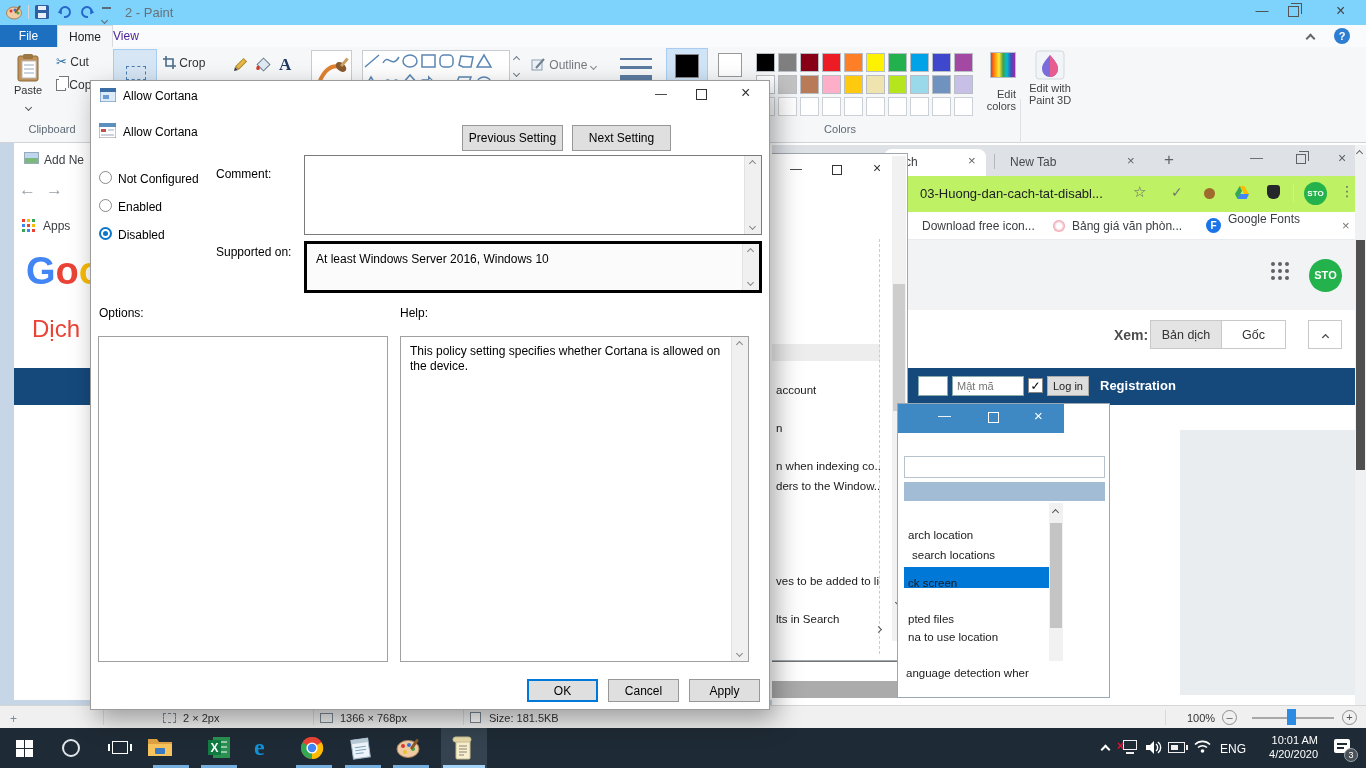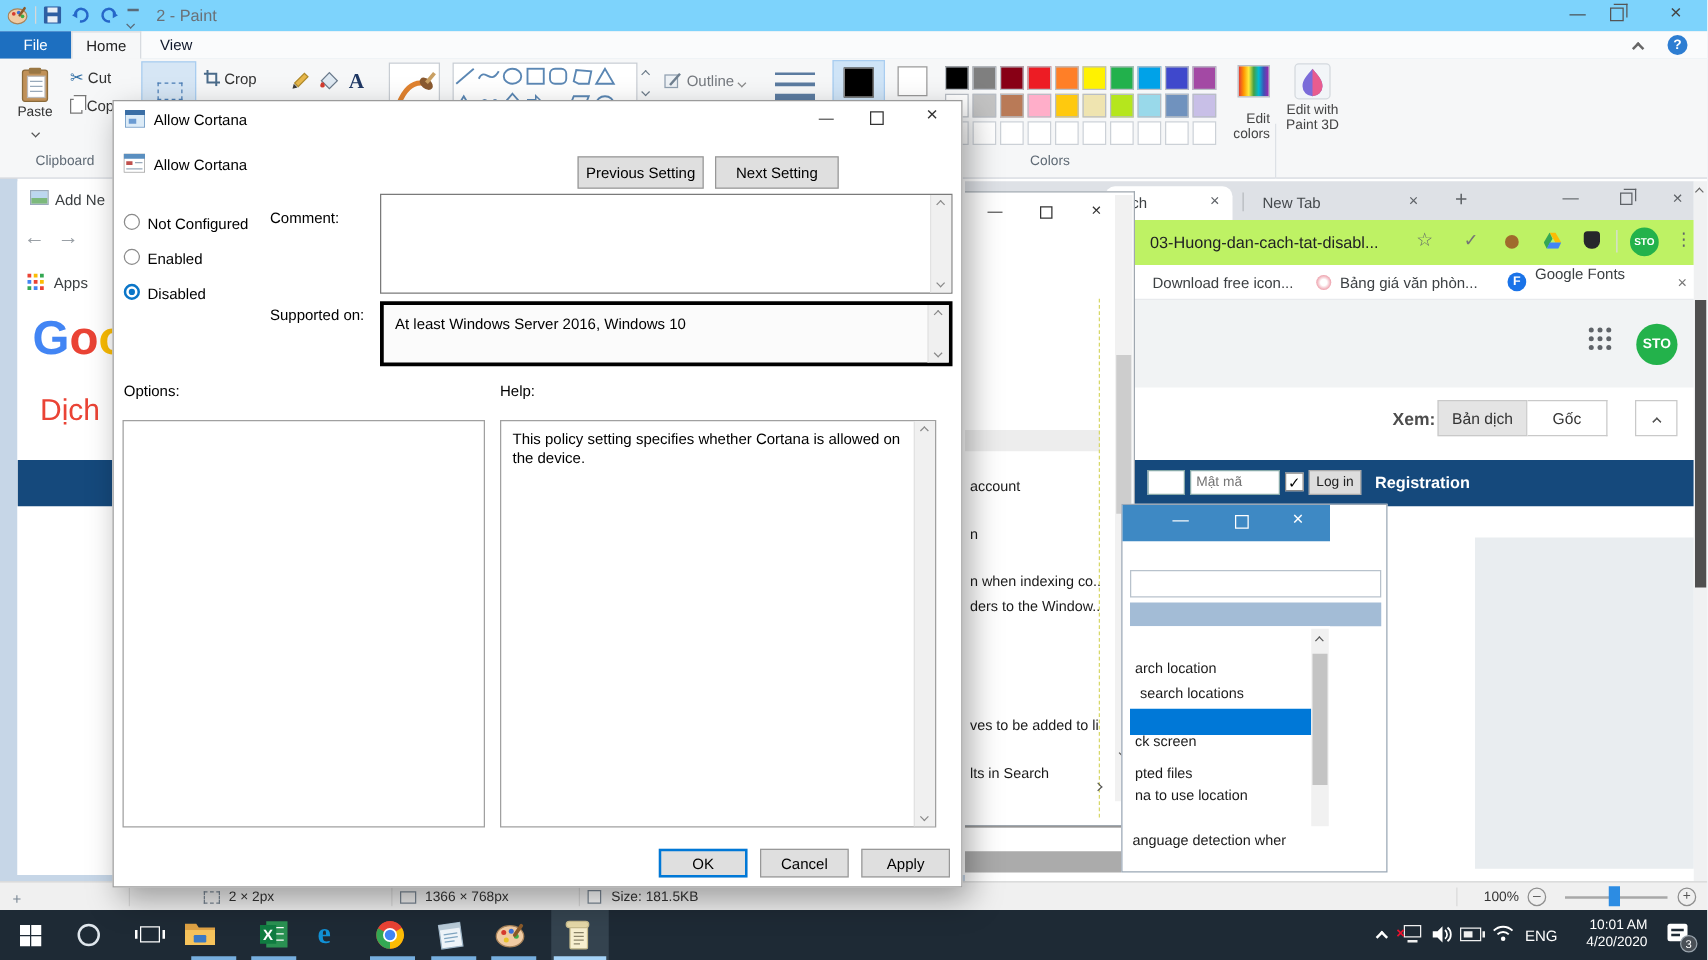--- a/index.html
+++ b/index.html
@@ -68,21 +68,21 @@
     <span class="abs" style="left:1242px;top:0;width:40px;height:25px;text-align:center;color:#444;font-size:13px;line-height:22px">—</span>
     <span class="abs" style="left:1288px;top:6px;width:11px;height:11px;border:1px solid #555">
         <span style="position:absolute;left:2px;top:-4px;width:11px;height:11px;border:1px solid #555;border-bottom:none;border-left:none"></span>
       </span>
     <span class="abs" style="left:1336px;top:2px;color:#444;font-size:16px">×</span>
   </div>
 
   <div class="abs" style="left:0;top:25px;width:1366px;height:22px;background:#fafbfc">
     <span class="abs" style="left:0;top:0;width:57px;height:22px;background:#1d6fc0;color:#fff;font-size:12px;text-align:center;line-height:22px">File</span>
     <span class="abs" style="left:57px;top:0;width:56px;height:22px;background:#f6f7f8;border:1px solid #d7dbe0;border-bottom:none;color:#222;font-size:12px;text-align:center;line-height:22px">Home</span>
-    <span class="abs" style="left:113px;top:0;width:56px;height:22px;color:#0f172a;font-size:12px;text-align:center;line-height:22px">View</span>
+    <span class="abs" style="left:113px;top:0;width:56px;height:22px;color:#4c1d95;font-size:12px;text-align:left;line-height:22px">View</span>
     <span class="abs chev up" style="left:1307px;top:10px;border-color:#666"></span>
     <span class="abs" style="left:1334px;top:3px;width:16px;height:16px;border-radius:50%;background:#2d7dd2;color:#fff;font-size:11px;font-weight:bold;text-align:center;line-height:16px">?</span>
   </div>
 
   <div class="abs" style="left:0;top:47px;width:1366px;height:96px;background:#f6f7f8;border-bottom:1px solid #cfd4da">
 
     <div class="abs" style="left:8px;top:5px;width:40px;height:66px;text-align:center">
       <svg width="24" height="28" viewBox="0 0 24 28" style="margin:2px auto 0">
           <rect x="2" y="2" width="20" height="25" rx="2" fill="#c09158" stroke="#8a6a3a"></rect>
           <rect x="7" y="0" width="10" height="5" rx="1.5" fill="#9a7743"></rect>
@@ -365,21 +365,21 @@
       <span style="position:absolute;left:40px;top:4px;color:#fff;font-size:13px">—</span>
       <span style="position:absolute;left:90px;top:8px;width:11px;height:11px;border:1.5px solid #fff"></span>
       <span style="position:absolute;left:136px;top:3px;color:#fff;font-size:15px">×</span>
     </div>
     <span style="position:absolute;left:6px;top:52px;width:201px;height:22px;background:#fff;border:1px solid #b8c2cc"></span>
     <span style="position:absolute;left:6px;top:78px;width:201px;height:19px;background:#a3bcd6"></span>
     <div style="position:absolute;left:6px;top:97px;width:160px;height:163px;background:#fff">
       <span class="gpeditrow" style="left:4px;top:28px">arch location</span>
       <span class="gpeditrow" style="left:8px;top:48px">search locations</span>
       <span style="position:absolute;left:0;top:66px;width:145px;height:21px;background:#0078d7"></span>
-      <span class="gpeditrow" style="left:4px;top:87px">ck screen</span>
+      <span class="gpeditrow" style="left:4px;top:76px">ck screen</span>
       <span class="gpeditrow" style="left:4px;top:112px">pted files</span>
       <span class="gpeditrow" style="left:4px;top:130px">na to use location</span>
       <div style="position:absolute;left:145px;top:2px;width:14px;height:158px;background:#f1f1f1">
         <span class="chev sm up" style="position:absolute;left:4px;top:7px;border-color:#555"></span>
         <span style="position:absolute;left:1px;top:20px;width:12px;height:105px;background:#c4c4c4"></span>
       </div>
     </div>
     <span class="gpeditrow" style="left:8px;top:263px;width:200px">anguage detection wher</span>
   </div>
 

